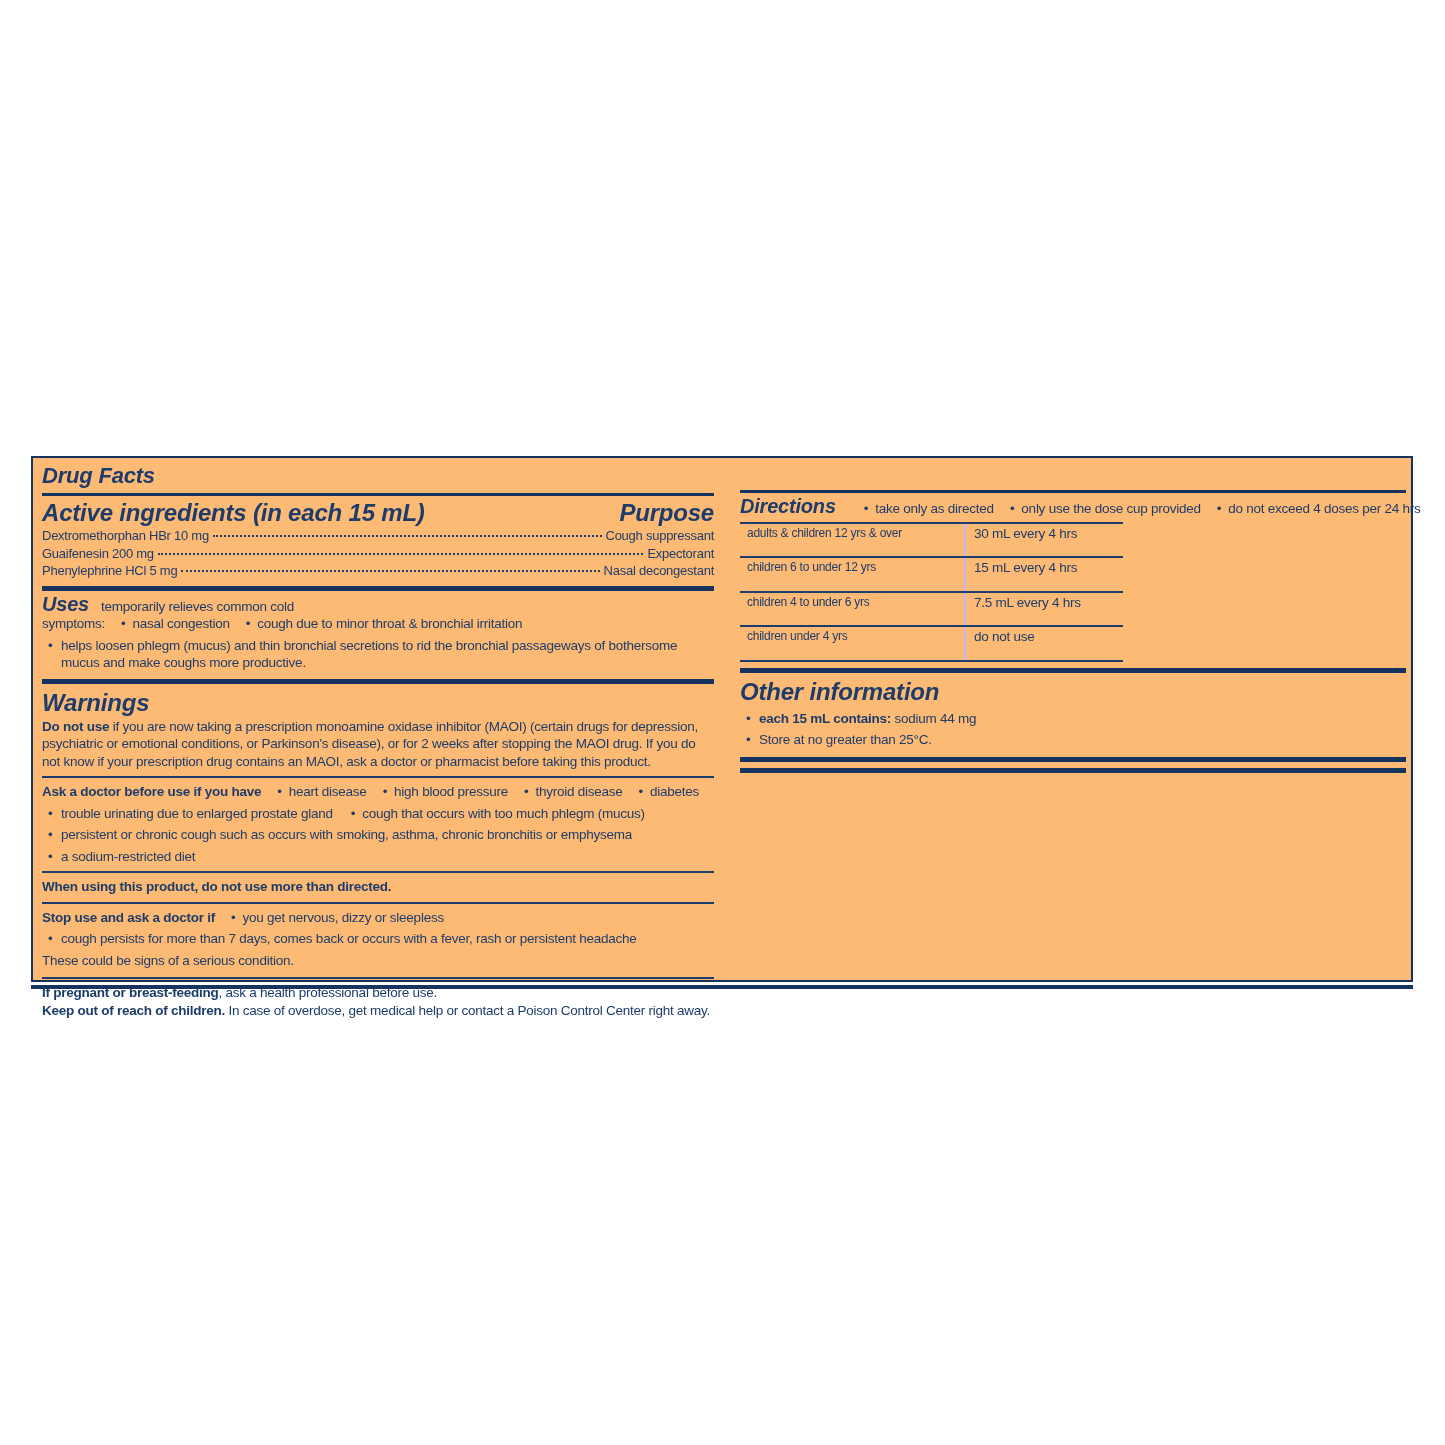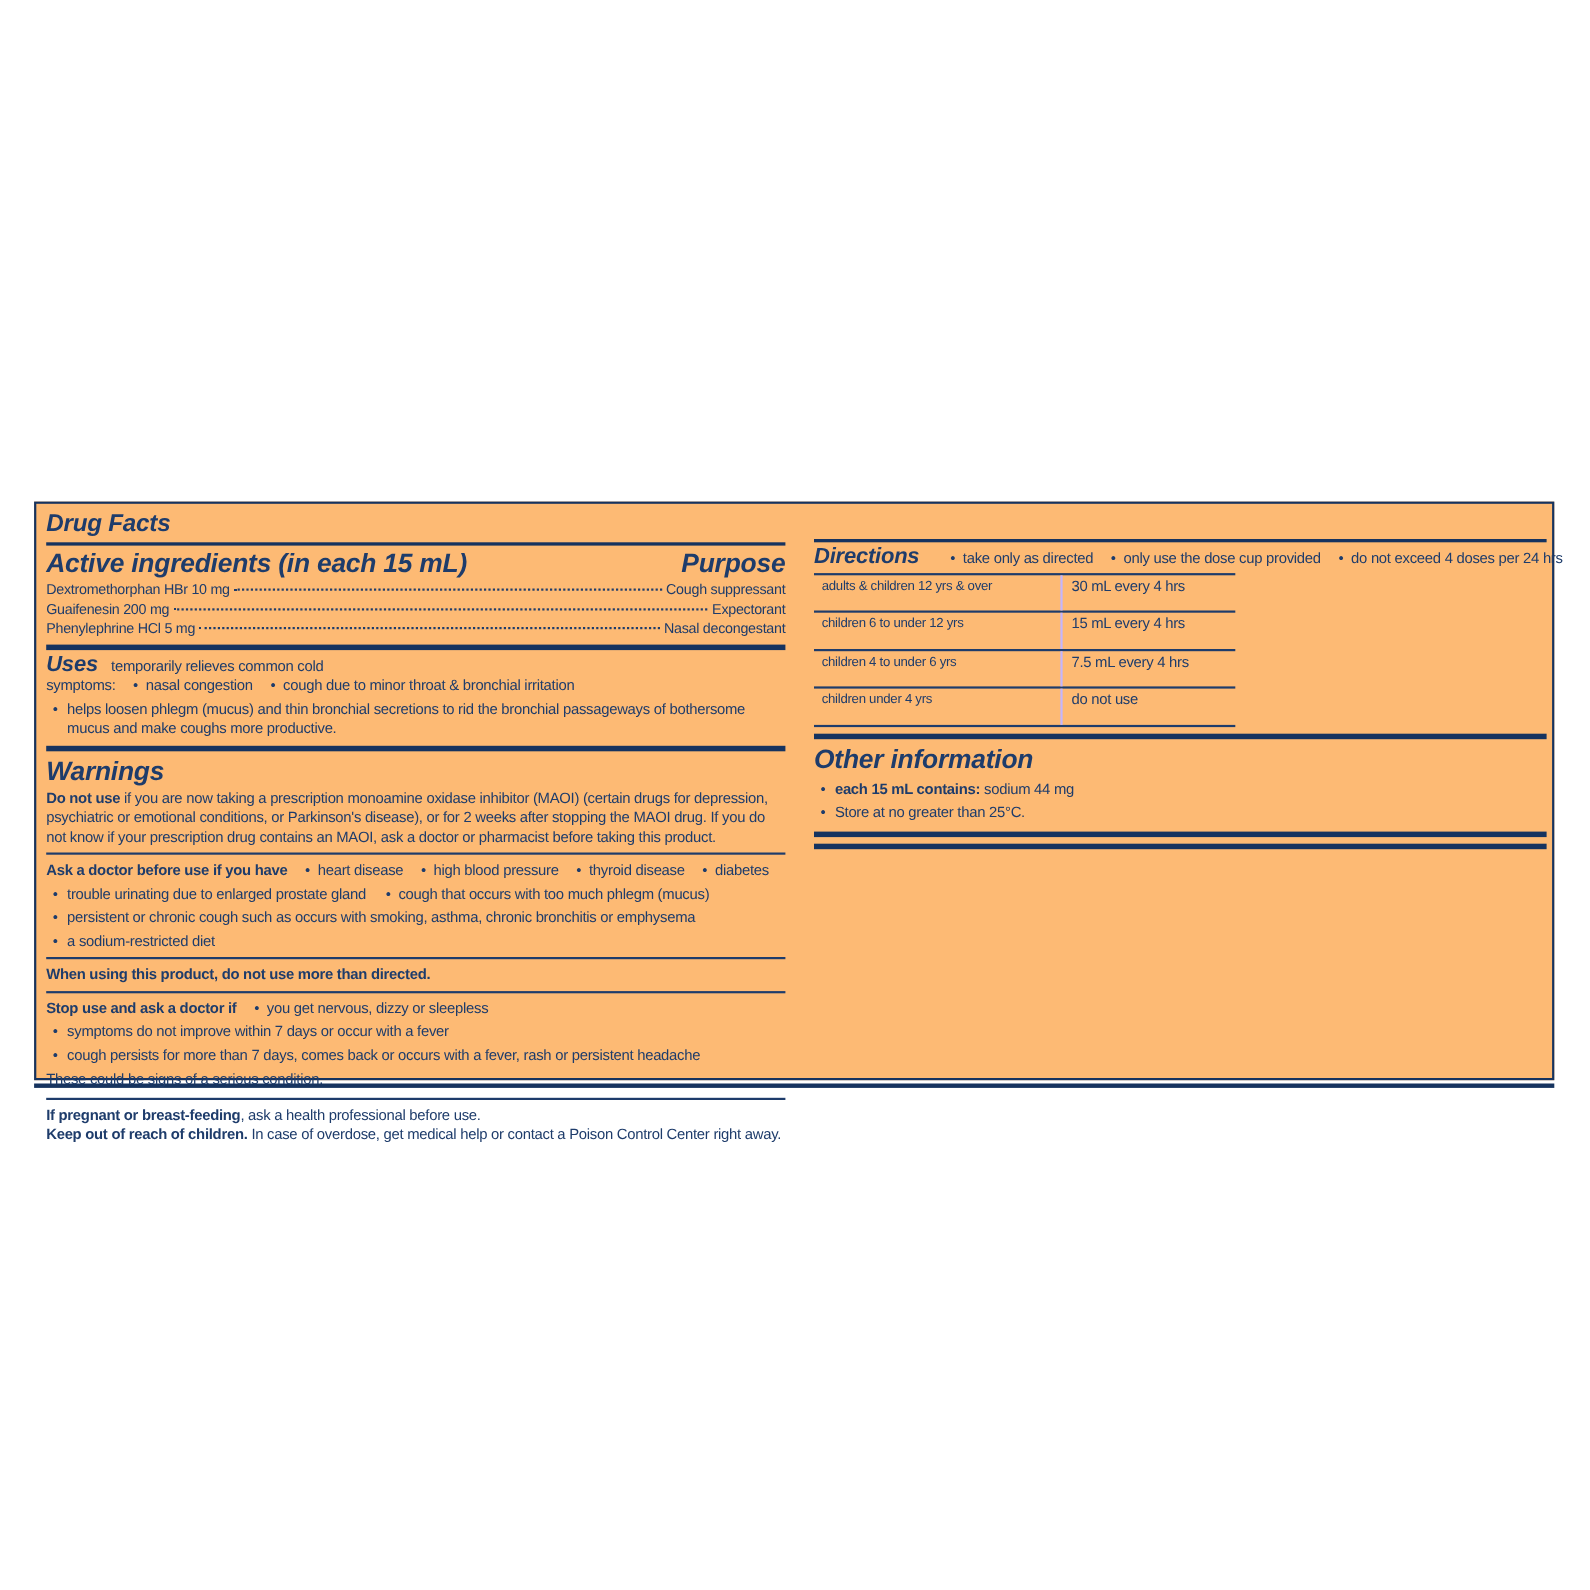--- a/index.html
+++ b/index.html
@@ -104,21 +104,20 @@
     </div>
 
     <div class="rule-thin"></div>
 
     <p class="para"><b>When using this product, do not use more than directed.</b></p>
 
     <div class="rule-thin"></div>
 
     <div class="body-txt">
       <b>Stop use and ask a doctor if</b><span class="ib">you get nervous, dizzy or sleepless</span>
-      <div class="bullet">symptoms do not improve within 7 days or occur with a fever</div>
       <div class="bullet">cough persists for more than 7 days, comes back or occurs with a fever, rash or persistent headache</div>
       <div class="footer-line">These could be signs of a serious condition.</div>
     </div>
 
     <div class="rule-thin" style="margin-top:8px;"></div>
 
     <p class="para"><b>If pregnant or breast-feeding</b><span>, ask a health professional before use.</span></p>
     <p class="para"><b>Keep out of reach of children.</b><span> In case of overdose, get medical help or contact a Poison Control Center right away.</span></p>
   </div>
 

